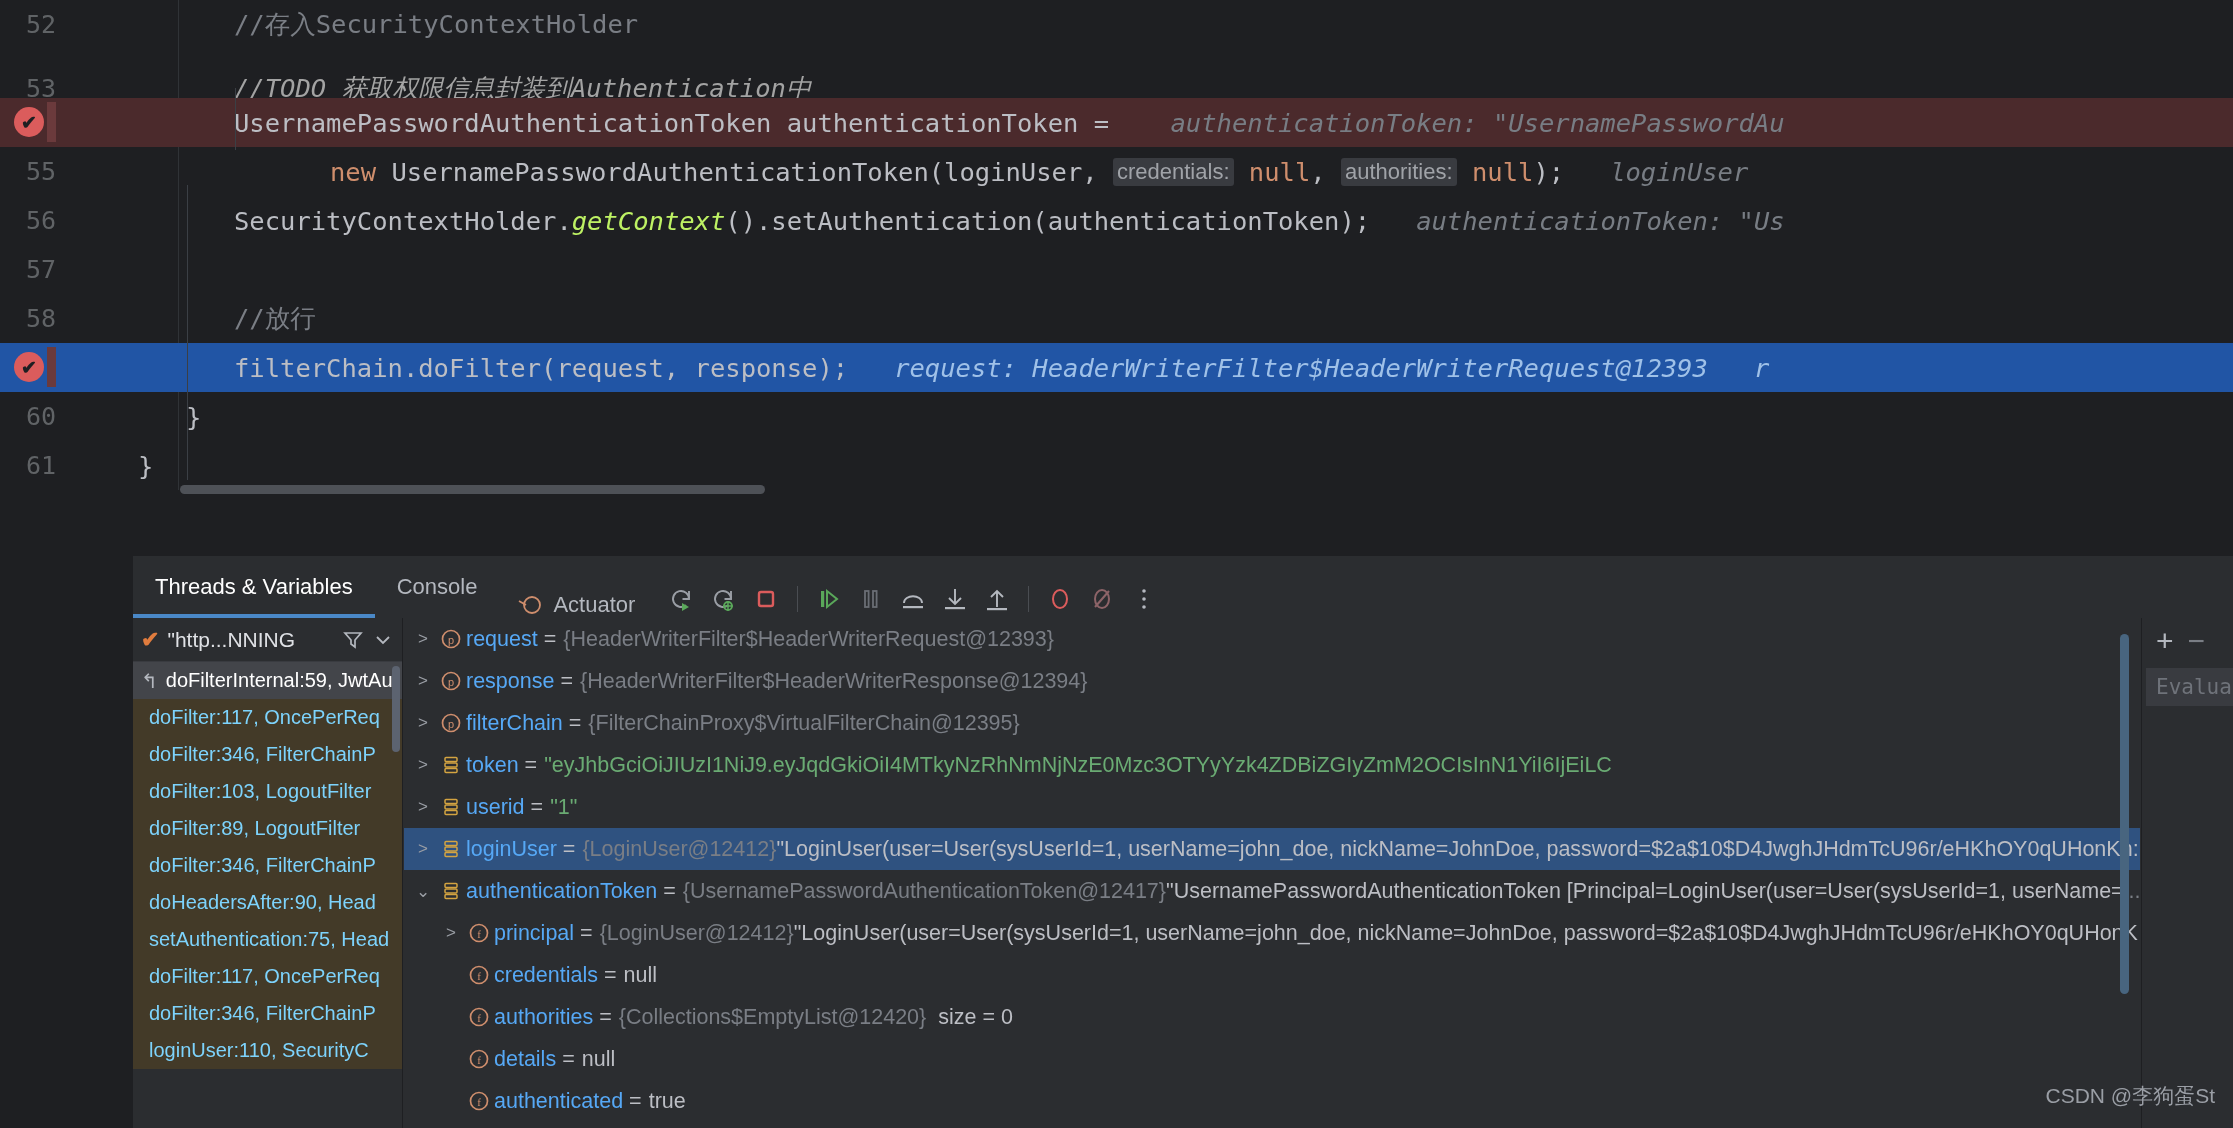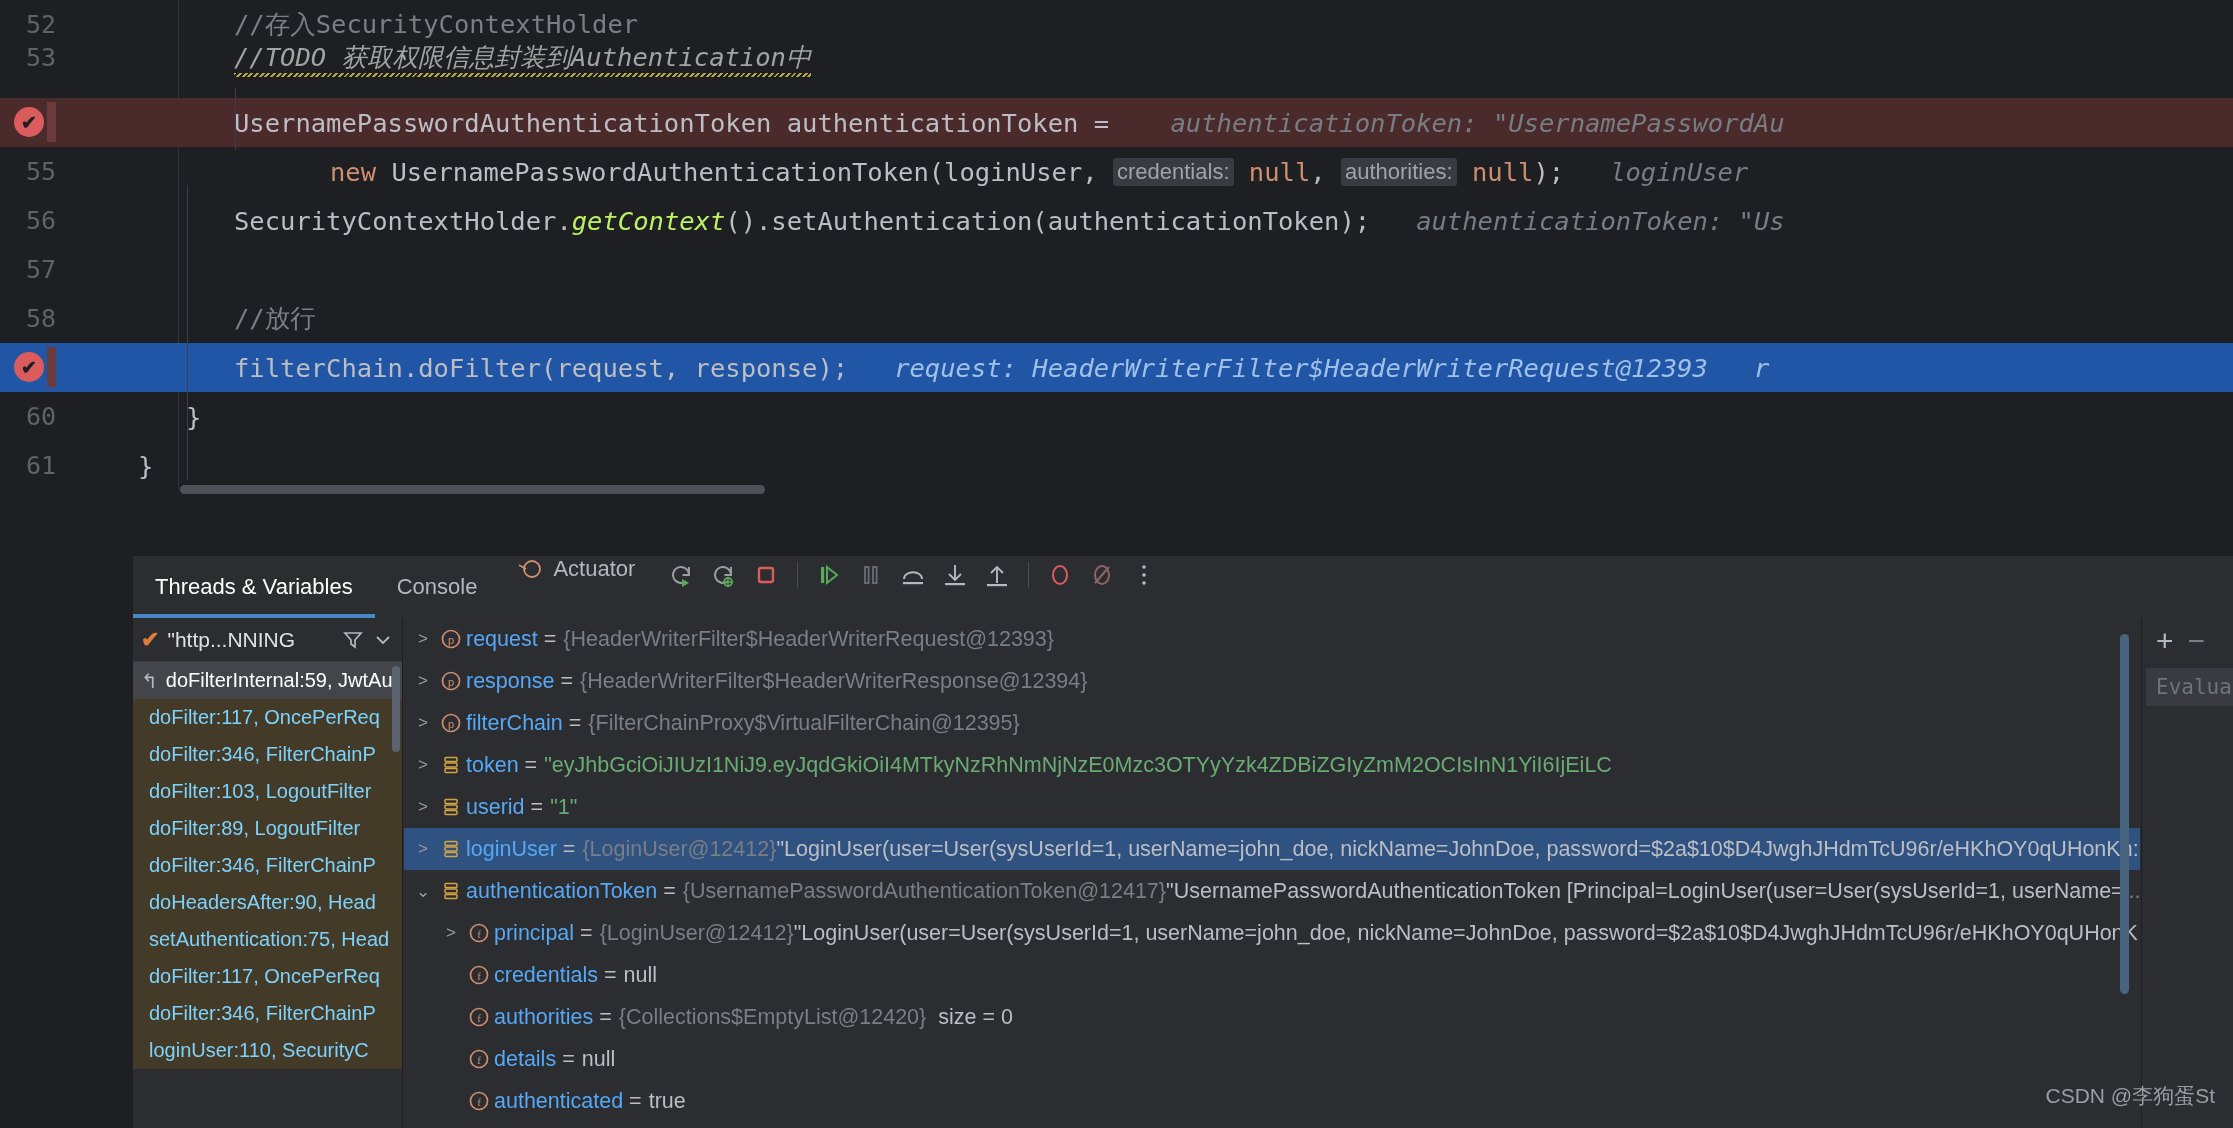--- a/index.html
+++ b/index.html
@@ -89,21 +89,21 @@
   .debug {
     position: absolute; left: 0; top: 556px; width: 2233px; height: 572px;
     background: #2b2d30;
   }
   .dbg-left-strip {
     position: absolute; left: 0; top: 0; width: 133px; height: 572px;
     background: #1e1f22;
   }
   .toolbar {
     position: absolute; left: 133px; top: 0; width: 1735px; height: 62px;
-    background: #2b2d30; display: flex; align-items: flex-start;
+    background: #2b2d30; display: flex; align-items: flex-end;
   }
   .tab {
     height: 62px; display: flex; align-items: center; padding: 0 22px;
     font-size: 22px; color: #b4b8bf; position: relative; cursor: pointer;
   }
   .tab.active { color: #ffffff; }
   .tab.active::after {
     content: ""; position: absolute; left: 0; right: 0; bottom: 0;
     height: 4px; background: #4a88c7;
   }
@@ -200,21 +200,21 @@
 <div id="root">
 
   <div class="editor">
     <div class="gutter"></div>
     <div class="gutter-sep"></div>
     <div id="editor-lines">
         <div class="ln-row" style="top: 0px;">
           <div class="ln-num">52</div>
           <div class="code" style="left: 234px;"><span class="c-comment">//存入SecurityContextHolder</span></div>
         </div>
-        <div class="ln-row" style="top: 33px;">
+        <div class="ln-row" style="top: 64px;">
           <div class="ln-num">53</div>
           <div class="code" style="left: 234px;"><span class="c-todo">//TODO 获取权限信息封装到Authentication中<span class="squiggle"></span></span></div>
         </div>
         <div class="ln-row row-exec" style="top: 98px;">
           <div class="ln-num"></div>
           <div class="bp" style="top: 9px;">✔</div>
           <div class="bp-bar" style="top: 4px;"></div>
           <div class="code" style="left: 234px;"><span class="c-ident">UsernamePasswordAuthenticationToken authenticationToken = </span><span class="c-hint">   authenticationToken: "UsernamePasswordAu</span></div>
         </div>
         <div class="ln-row" style="top: 147px;">

